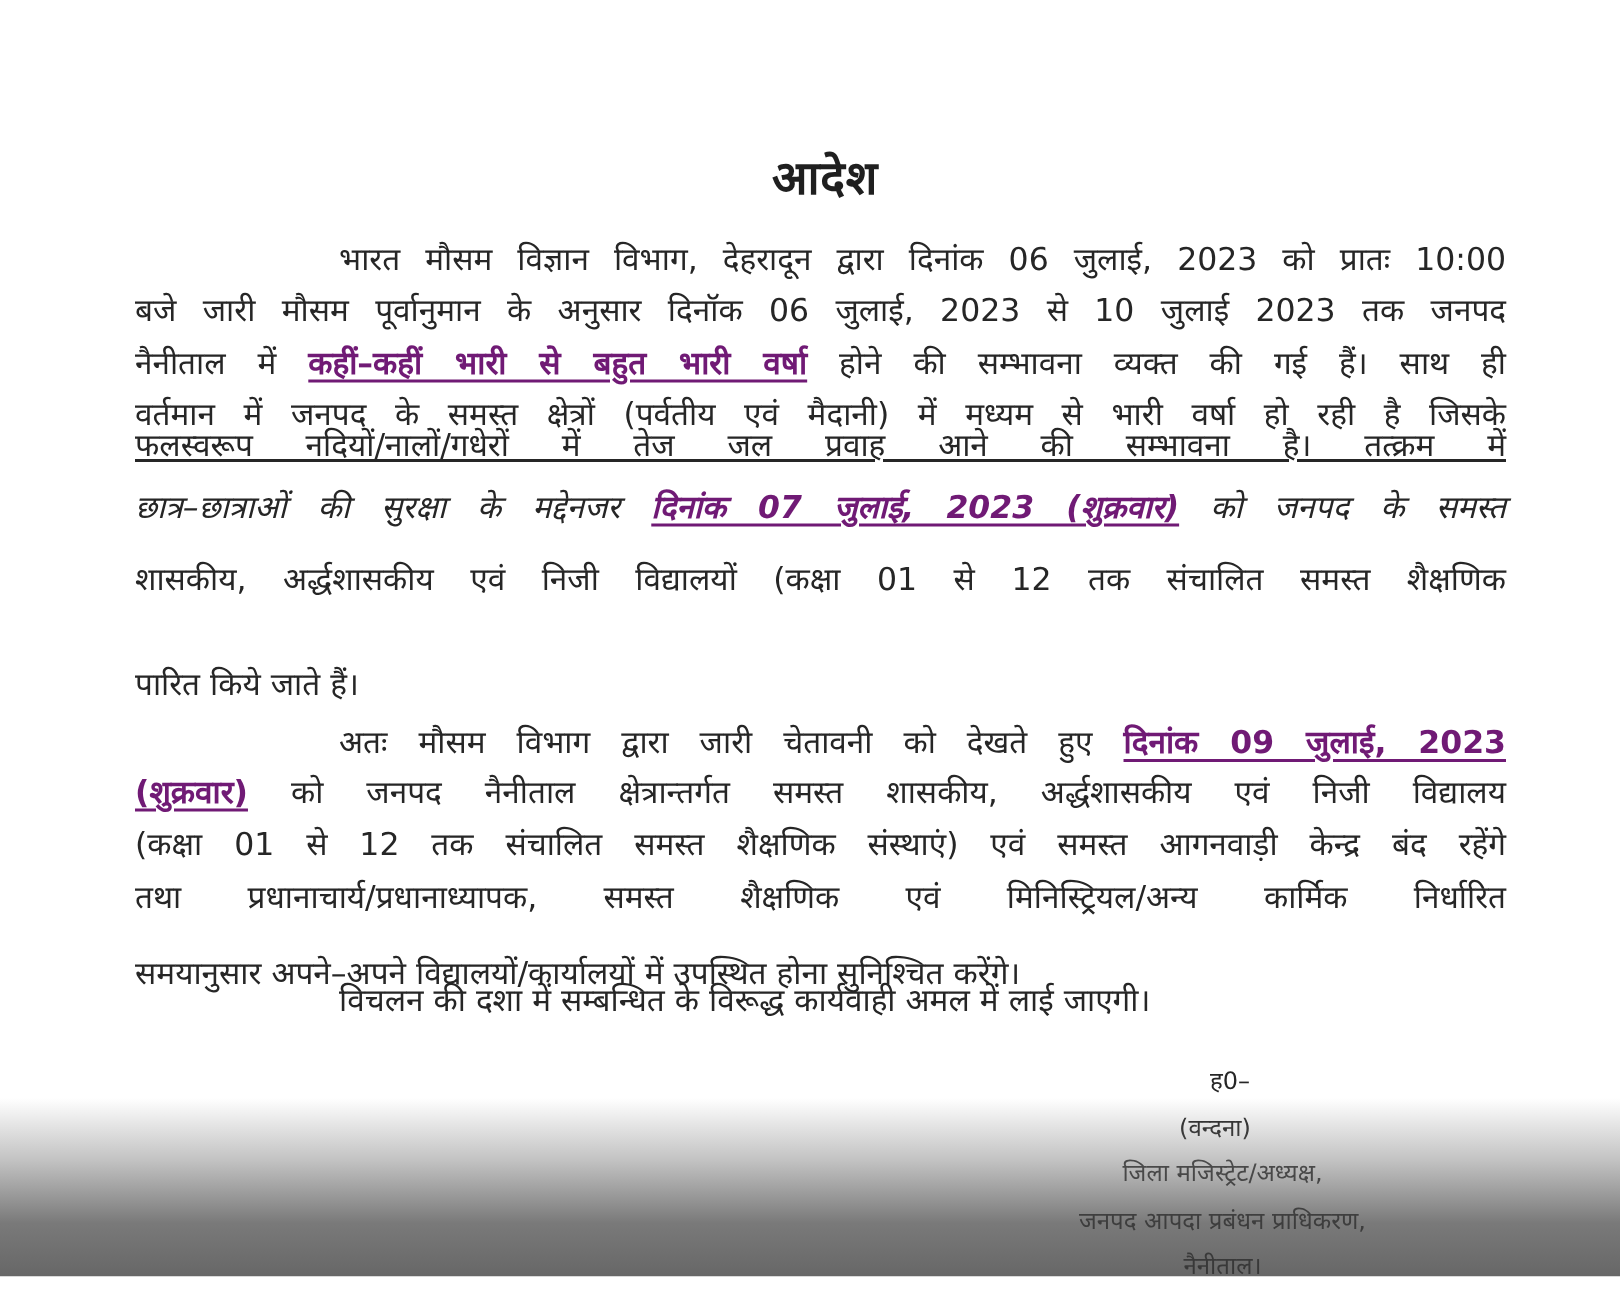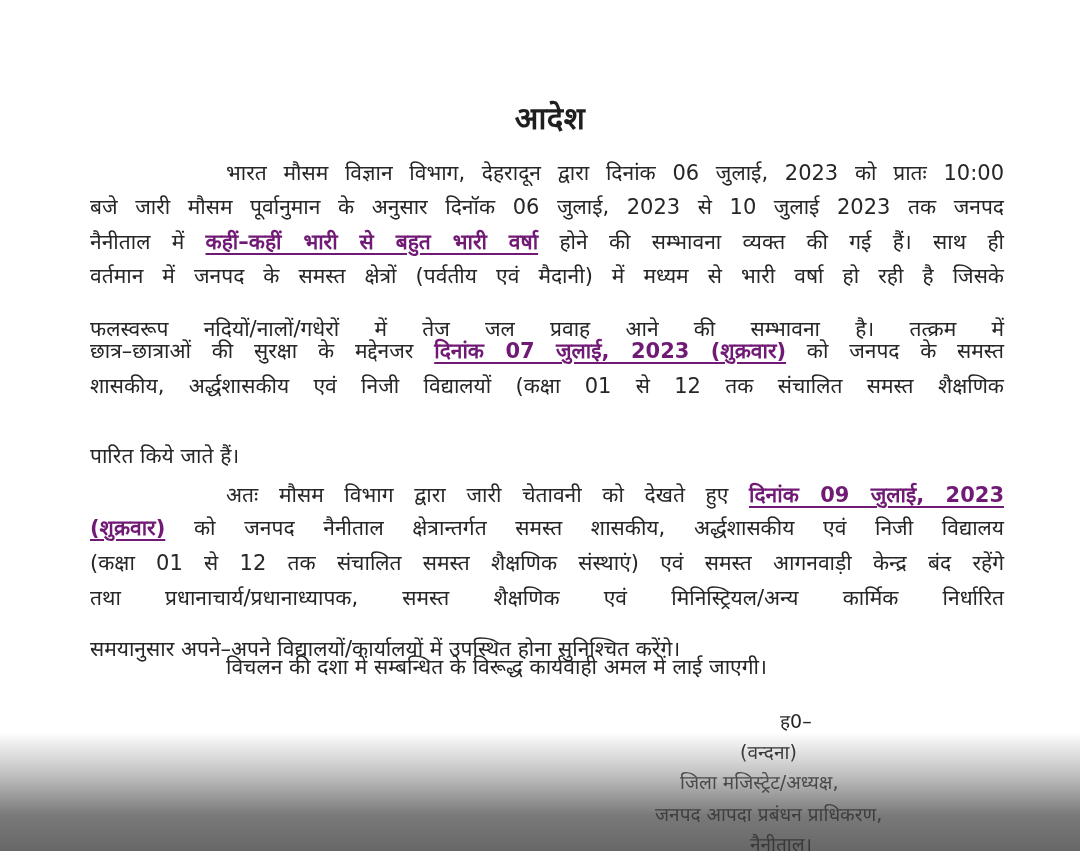--- a/index.html
+++ b/index.html
@@ -17,21 +17,21 @@
   .line {
     position:absolute; left:90px; width:914px;
     font-size:21px; line-height:34px; white-space:nowrap;
     text-align:justify; text-align-last:justify;
   }
   .line.indent { left:226px; width:778px; }
   .line.last { text-align-last:left; }
   .line.indent2 { left:226px; width:auto; text-align-last:left; }
   .u { font-weight:bold; text-decoration:underline; text-underline-offset:4px; text-decoration-thickness:1.5px; color:#701a75; }
   .sig {
-    position:absolute; text-align:left; font-size:19px; line-height:30px; white-space:nowrap;
+    position:absolute; text-align:center; font-size:16px; line-height:30px; white-space:nowrap;
   }
   .shade {
     position:absolute; left:0; top:732px; width:1080px; height:119px;
     background:linear-gradient(to bottom, rgba(255,255,255,0) 0%, rgba(120,120,120,0.45) 35%, rgba(70,70,70,0.72) 70%, rgba(60,60,60,0.78) 100%);
     pointer-events:none;
   }
   .bottom-strip { position:absolute; left:0; top:851px; width:1080px; height:8px; background:#ffffff; }
 </style>
 </head>
 <body>
@@ -39,22 +39,22 @@
 <div class="doc">
 
   <div class="title">आदेश</div>
 
   <div class="line indent" style="top:156px;">भारत मौसम विज्ञान विभाग, देहरादून द्वारा दिनांक 06 जुलाई, 2023 को प्रातः 10:00</div>
   <div class="line" style="top:190px;">बजे जारी मौसम पूर्वानुमान के अनुसार दिनॉक 06 जुलाई, 2023 से 10 जुलाई 2023 तक जनपद</div>
   <div class="line" style="top:225px;">
     <span>नैनीताल में </span><span class="u">कहीं–कहीं भारी से बहुत भारी वर्षा</span><span> होने की सम्भावना व्यक्त की गई हैं। साथ ही</span>
   </div>
   <div class="line" style="top:259px;">वर्तमान में जनपद के समस्त क्षेत्रों (पर्वतीय एवं मैदानी) में मध्यम से भारी वर्षा हो रही है जिसके</div>
-  <div class="line" style="top:312px;">फलस्वरूप नदियों/नालों/गधेरों में तेज जल प्रवाह आने की सम्भावना है। तत्क्रम में</div>
-  <div class="line" style="top:334px;">
+  <div class="line" style="top:280px;text-decoration:underline;">फलस्वरूप नदियों/नालों/गधेरों में तेज जल प्रवाह आने की सम्भावना है। तत्क्रम में</div>
+  <div class="line" style="top:321px;font-style:italic;">
     <span>छात्र–छात्राओं की सुरक्षा के मद्देनजर </span><span class="u">दिनांक 07 जुलाई, 2023 (शुक्रवार)</span><span> को जनपद के समस्त</span>
   </div>
   <div class="line" style="top:369px;">शासकीय, अर्द्धशासकीय एवं निजी विद्यालयों (कक्षा 01 से 12 तक संचालित समस्त शैक्षणिक</div>
   <div class="line last" style="top:439px;">पारित किये जाते हैं।</div>
 
   <div class="line indent" style="top:478px;">
     <span>अतः मौसम विभाग द्वारा जारी चेतावनी को देखते हुए </span><span class="u">दिनांक 09 जुलाई, 2023</span>
   </div>
   <div class="line" style="top:511px;">
     <span class="u">(शुक्रवार)</span><span> को जनपद नैनीताल क्षेत्रान्तर्गत समस्त शासकीय, अर्द्धशासकीय एवं निजी विद्यालय</span>

